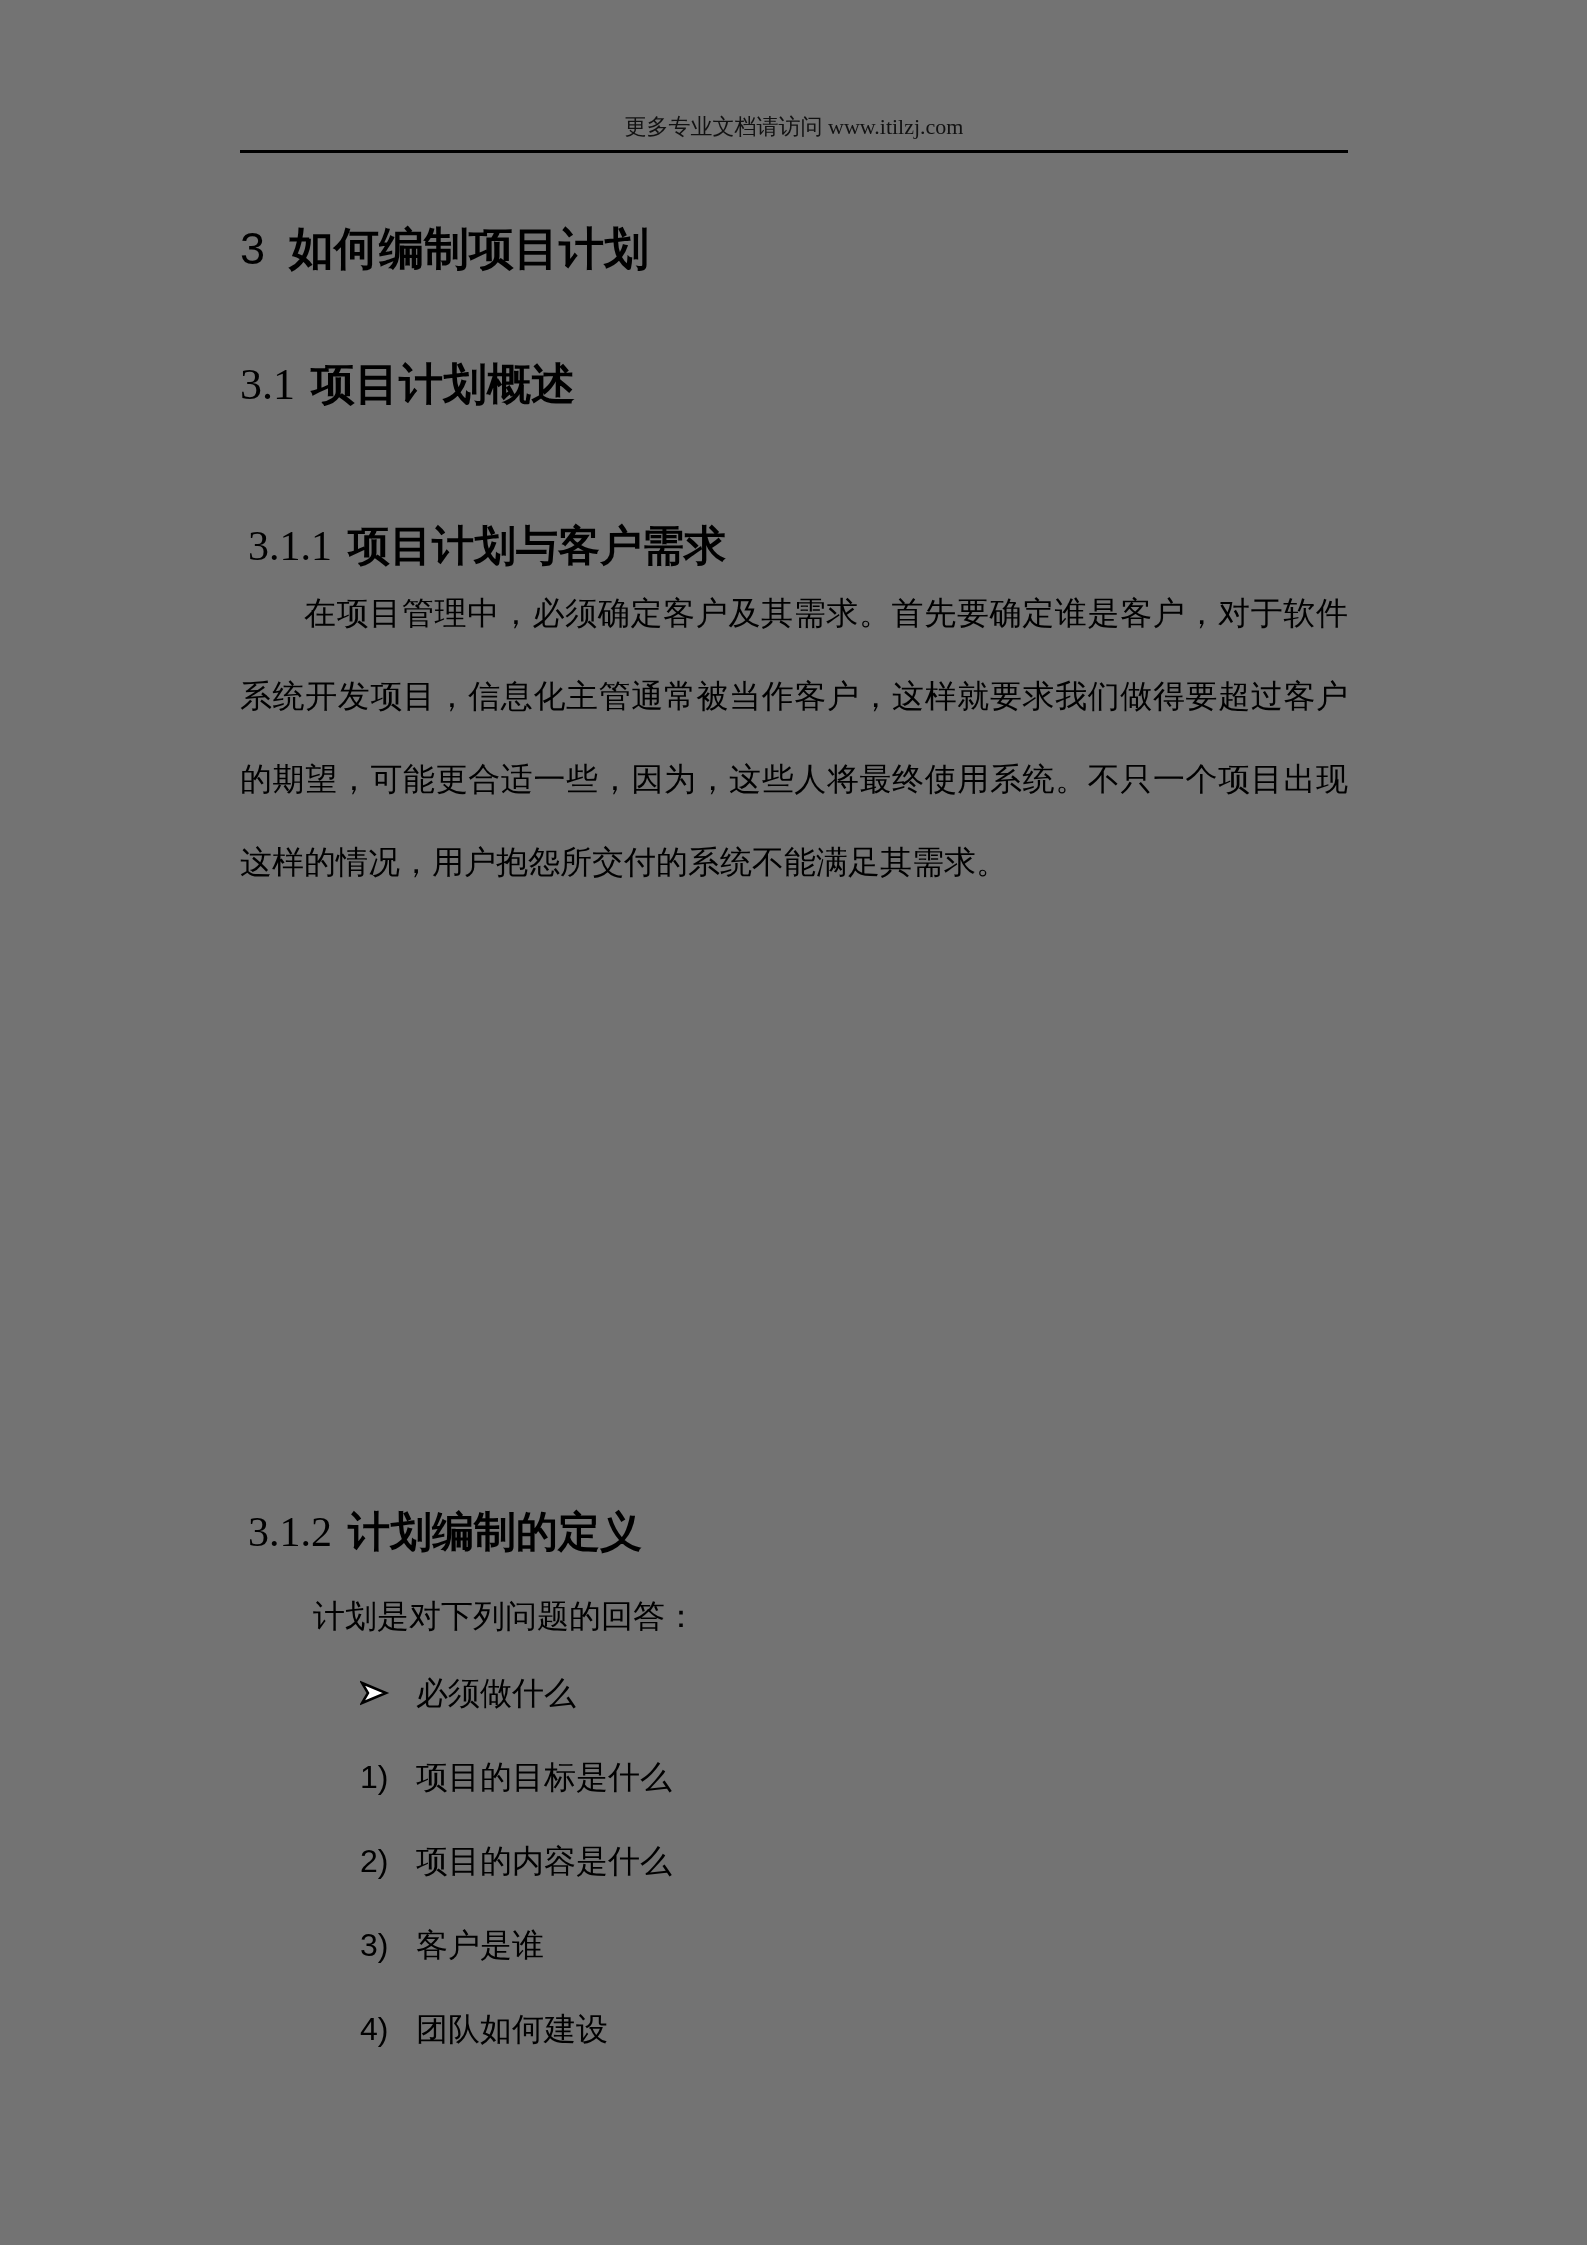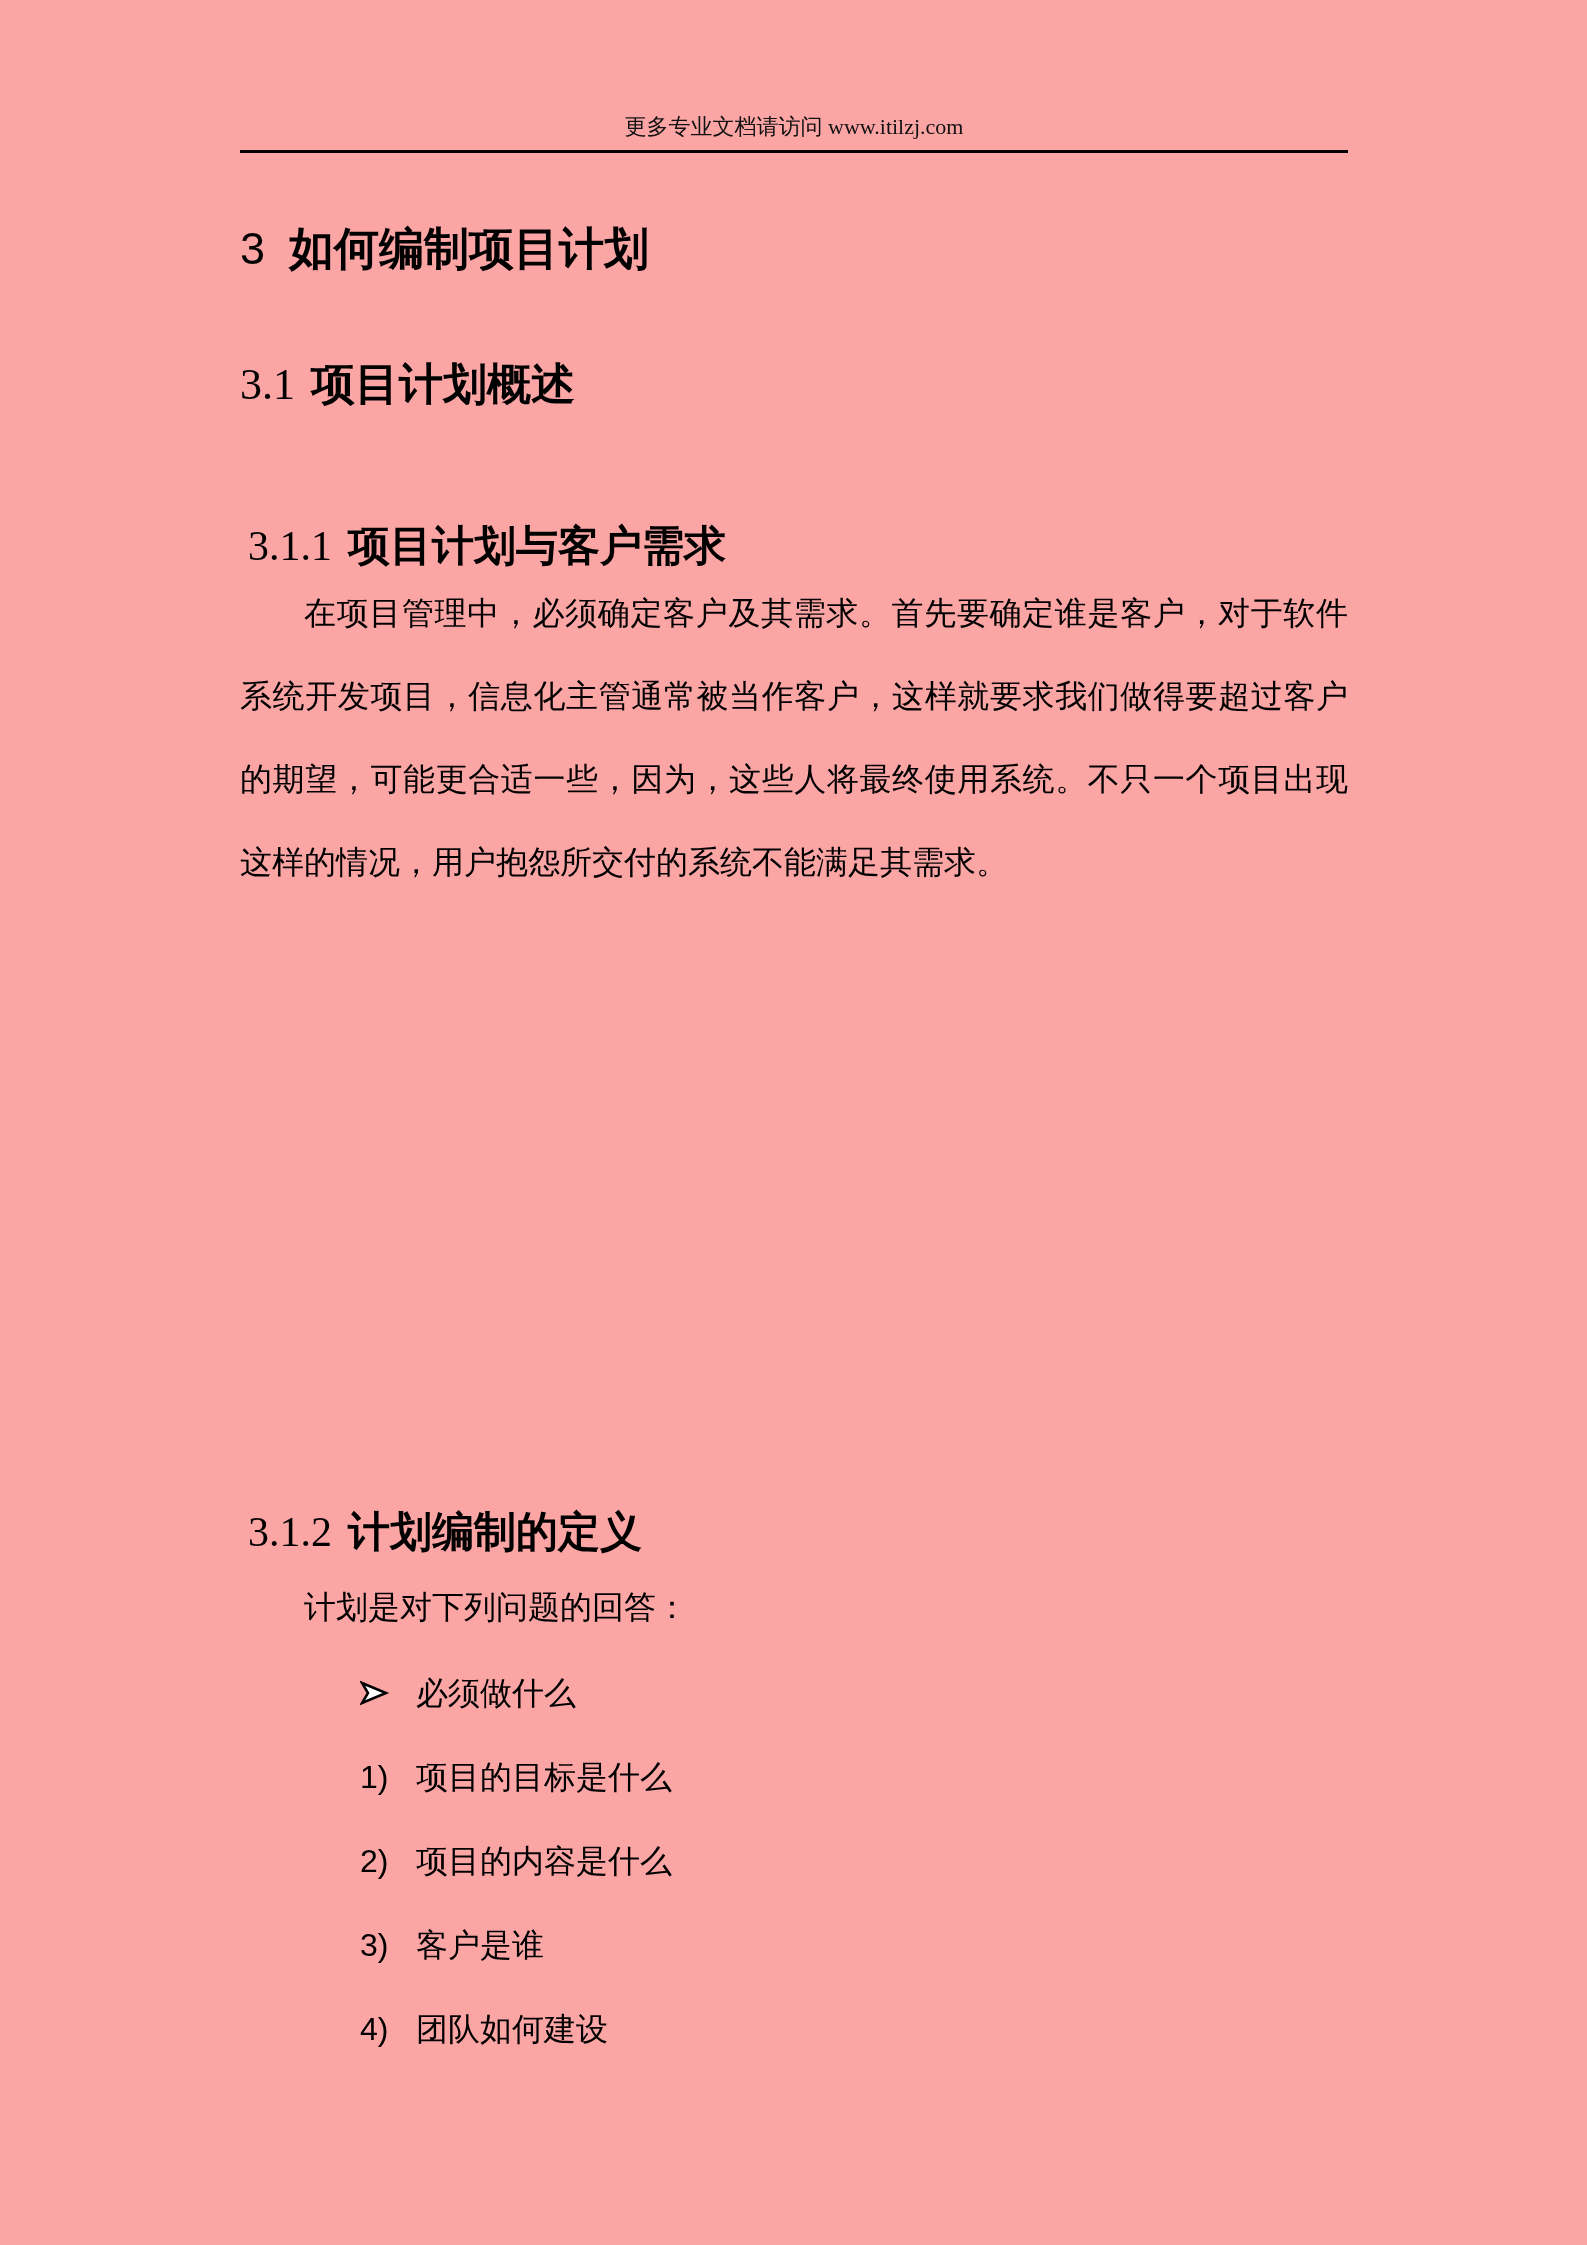--- a/index.html
+++ b/index.html
@@ -1,19 +1,19 @@
 <!DOCTYPE html>
 <html><head>
 <meta charset="utf-8">
 <style>
   html,body{margin:0;padding:0;background:#e8e8e8;}
   .page{
     position:relative;
     width:1587px;height:2245px;
-    background:#fca5a5;
+    background:#737373;
     margin:0 auto;
     overflow:hidden;
     font-family:"Liberation Sans",sans-serif;
     color:#000;
   }
   .doc-header{
     position:absolute;top:113px;left:240px;width:1108px;
     text-align:center;
     font-family:"Liberation Serif",serif;
     font-size:22px;line-height:1.3;color:#111;
@@ -45,21 +45,21 @@
     position:absolute;top:428px;left:240px;width:1108px;margin:0;
     font-size:32px;line-height:1.2;
   }
   .bodytext{
     position:absolute;top:572px;left:240px;width:1108px;
     font-size:32px;line-height:83px;
     text-align:justify;
   }
   .bodytext p{margin:0;text-indent:64px;}
   .list-intro{
-    position:absolute;top:1588px;left:240px;margin:0;
+    position:absolute;top:1588px;left:240px;margin:9px;
     font-size:32px;line-height:1.2;text-indent:64px;
   }
   .qlist{
     position:absolute;top:1651px;left:360px;
     font-size:32px;
   }
   .qlist .row{
     display:flex;align-items:center;height:84px;line-height:84px;
   }
   .qlist .marker{

